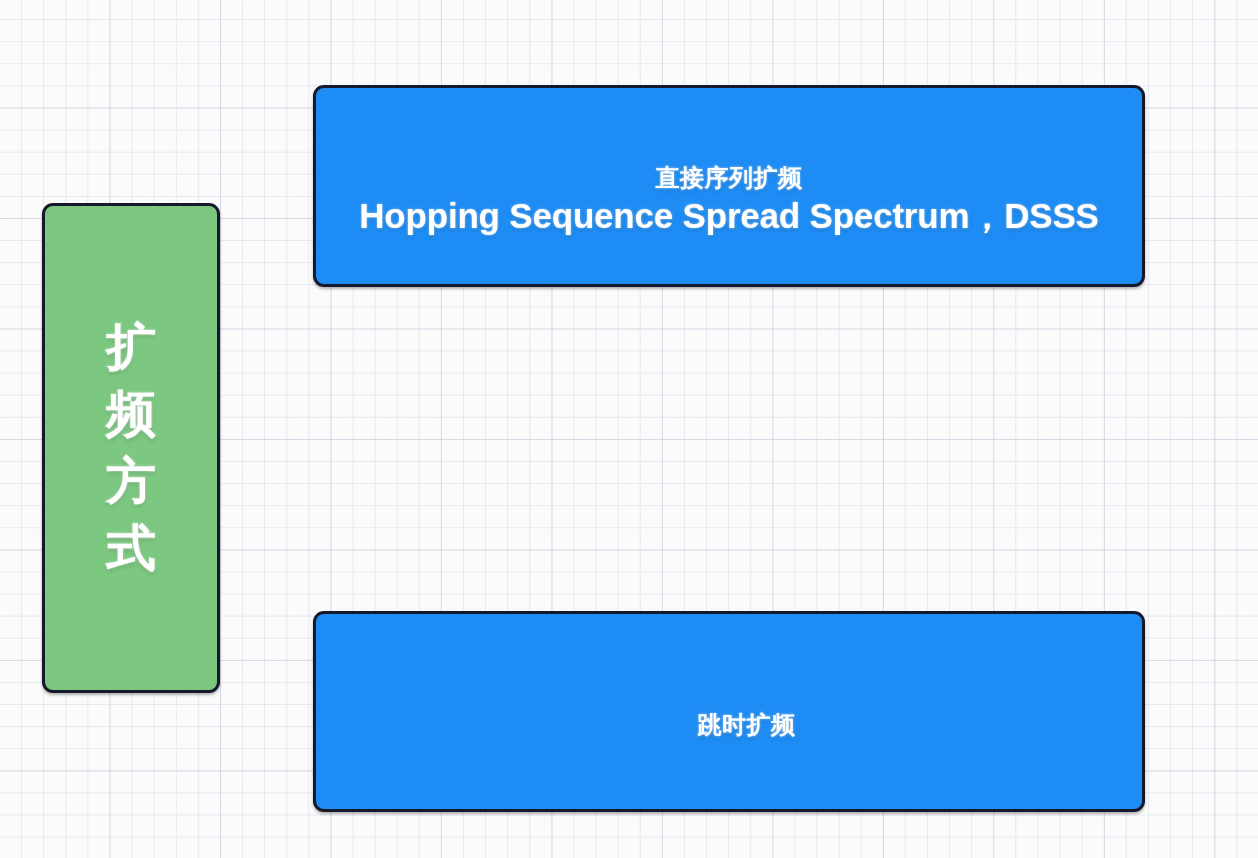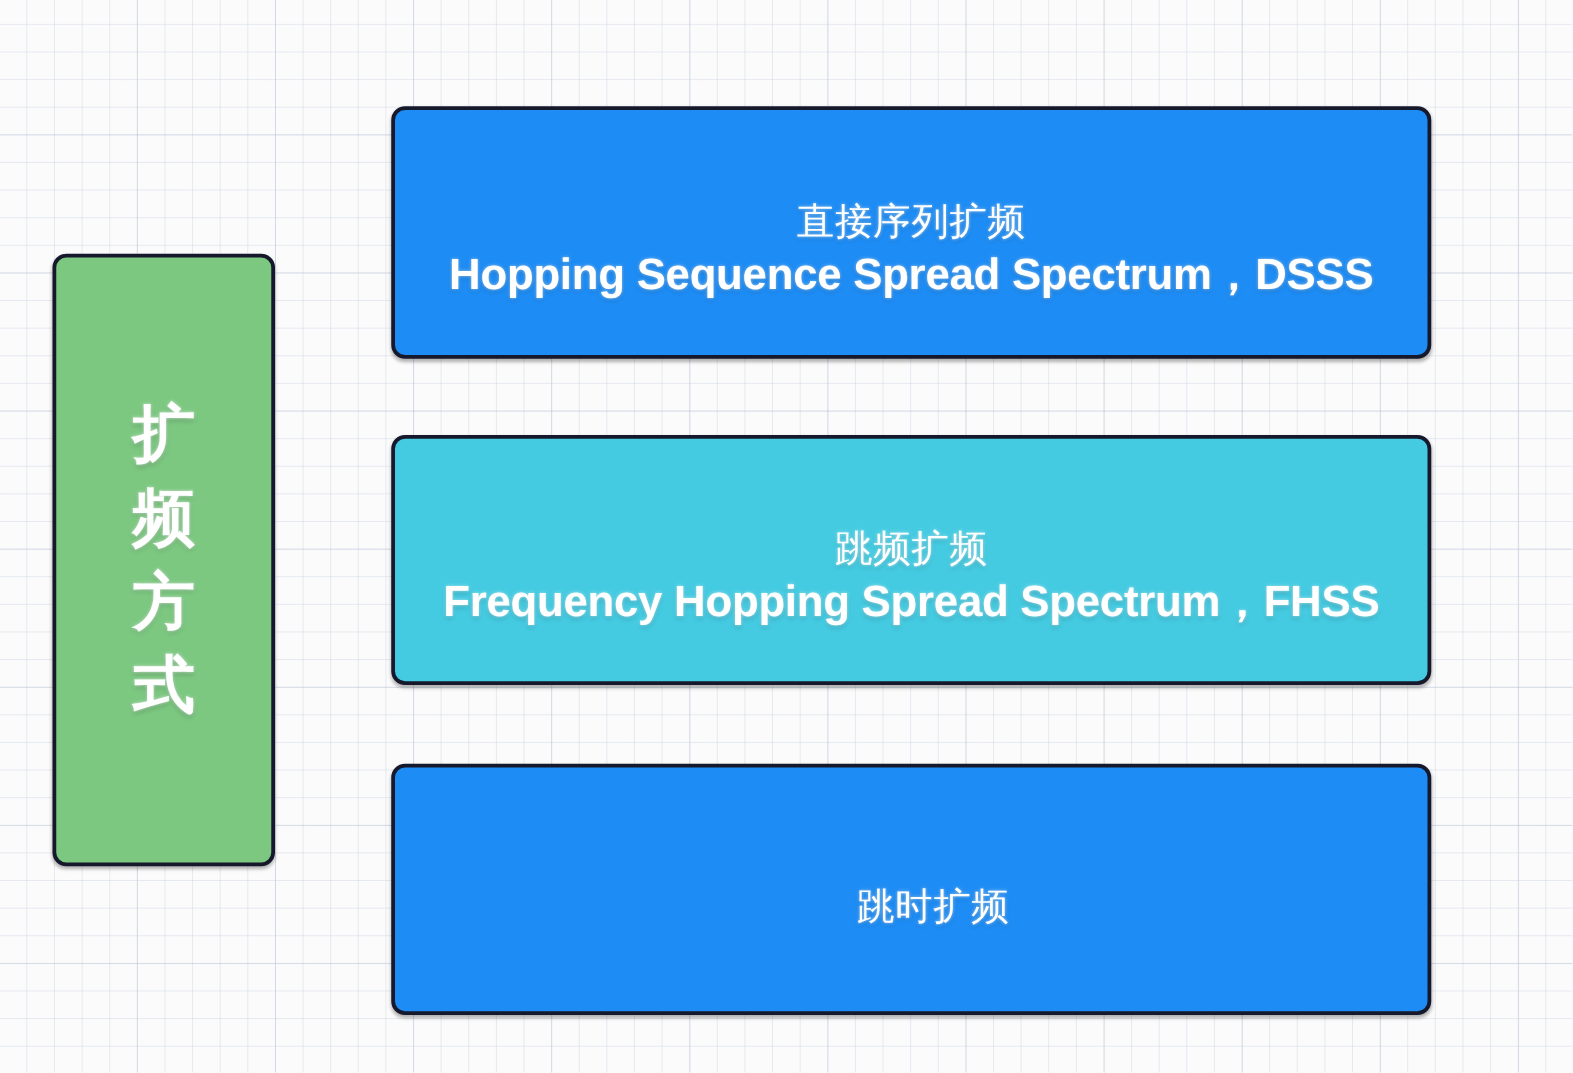--- a/index.html
+++ b/index.html
@@ -82,22 +82,22 @@
   #node-dsss { top: 85px;  height: 202px; background-color: #1d8cf4; }
   #node-fhss { top: 348px; height: 200px; background-color: #44cbe2; }
   #node-thss { top: 611px; height: 201px; background-color: #1d8cf4; padding-left: 35px; }
 
   .node-text {
     padding: 0 16px;
     line-height: 1.18;
   }
   .cn-line {
     display: block;
-    font-size: 30px;
-    font-weight: 400;
+    font-size: 24px;
+    font-weight: 700;
     letter-spacing: 0.5px;
     text-shadow:
       0 0 3px rgba(255,255,255,0.60),
       0 2px 4px rgba(0,0,0,0.16);
     margin-top: 28px;
   }
   .en-line {
     display: block;
     font-size: 35px;
     font-weight: 700;
@@ -122,26 +122,20 @@
     </div>
   </div>
 
   <div class="node method-node" id="node-dsss">
     <div class="node-text">
       <span class="cn-line">直接序列扩频</span>
       <span class="en-line">Hopping Sequence Spread Spectrum，DSSS</span>
     </div>
   </div>
 
-  <div class="node method-node" id="node-fhss">
-    <div class="node-text">
-      <span class="cn-line">跳频扩频</span>
-      <span class="en-line">Frequency Hopping Spread Spectrum，FHSS</span>
-    </div>
-  </div>
 
   <div class="node method-node" id="node-thss">
     <div class="node-text">
       <span class="cn-line">跳时扩频</span>
     </div>
   </div>
 
 </div>
 
 </body></html>

